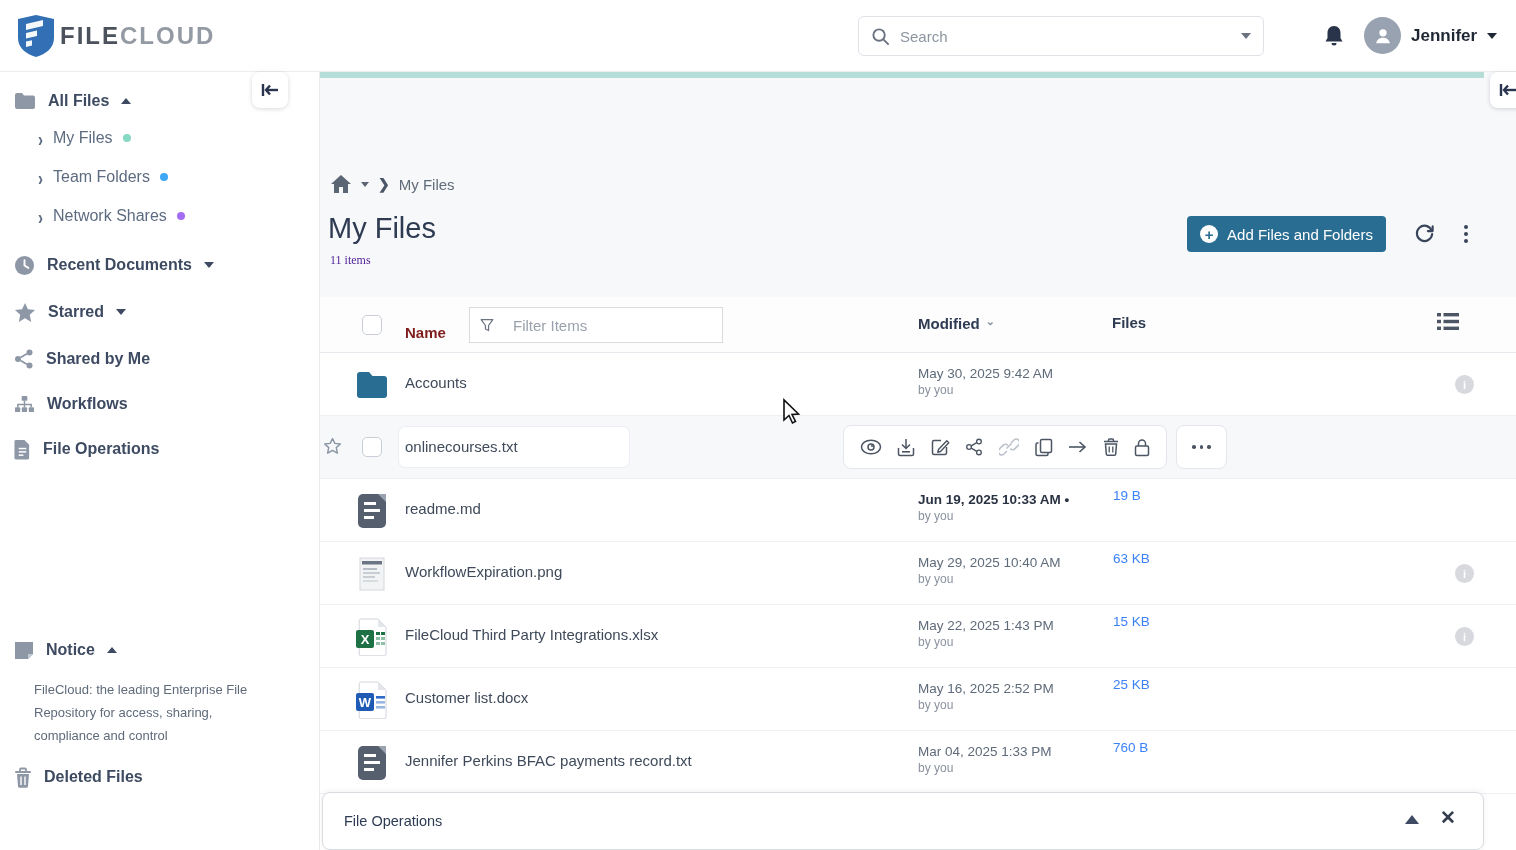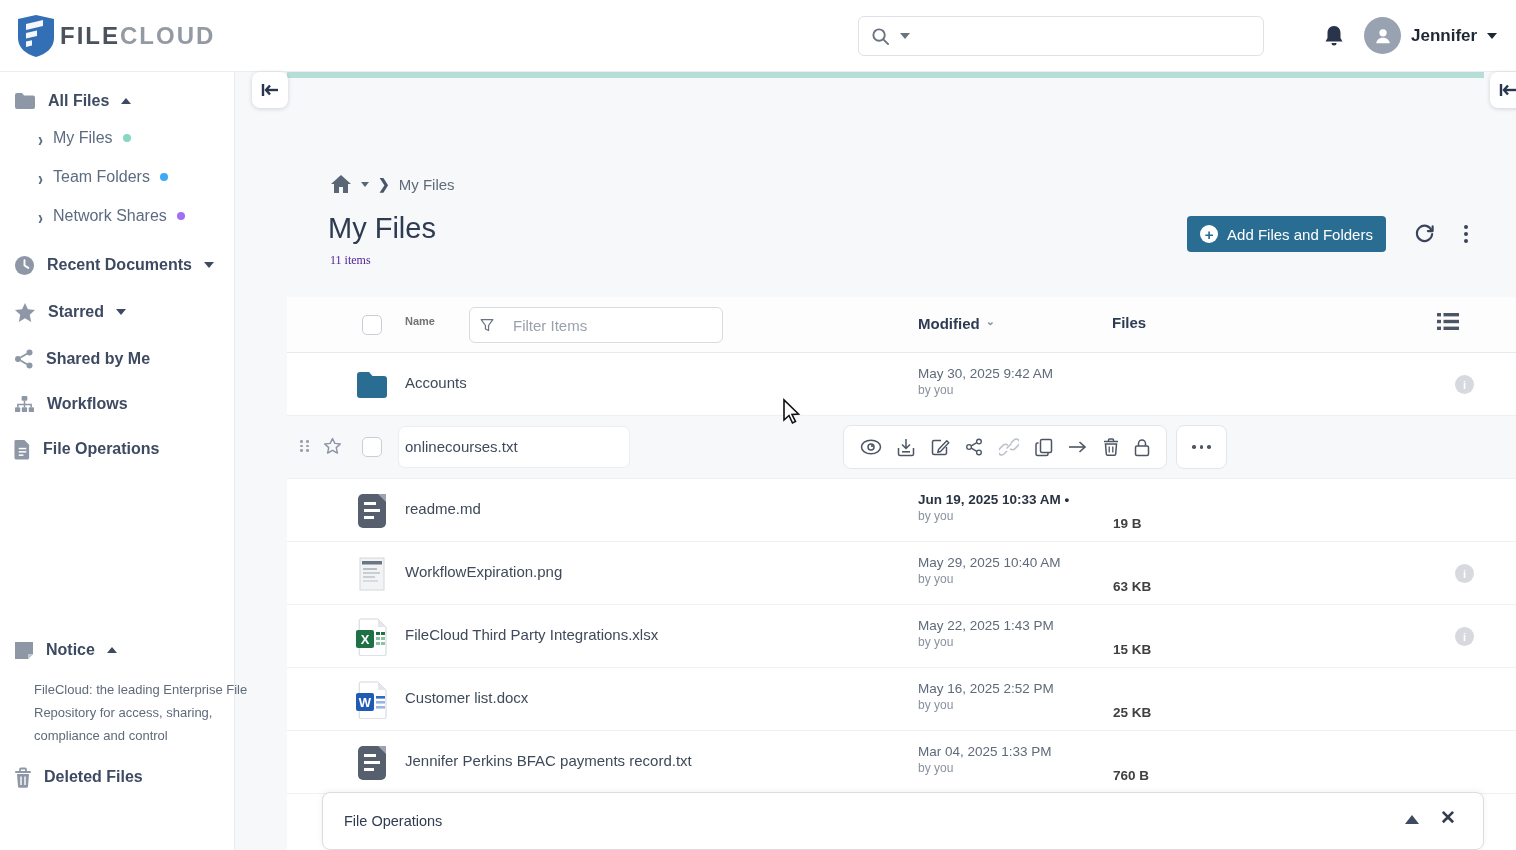--- a/index.html
+++ b/index.html
@@ -17,21 +17,21 @@
   .searchbox input::placeholder { color:#8d95a1; }
   .caret-down { width:0; height:0; border-left:5px solid transparent; border-right:5px solid transparent; border-top:6px solid #6b7380; }
   .caret-up-sm { width:0; height:0; border-left:5px solid transparent; border-right:5px solid transparent; border-bottom:6px solid #3d4a61; }
   .caret-down-sm { width:0; height:0; border-left:5px solid transparent; border-right:5px solid transparent; border-top:6px solid #3d4a61; }
   .bell { position:absolute; left:1322px; top:24px; }
   .userchip { position:absolute; left:1364px; top:17px; display:flex; align-items:center; gap:10px; }
   .avatar { width:37px; height:37px; border-radius:50%; background:#99a2b1; display:flex; align-items:center; justify-content:center; }
   .username { font-size:17px; font-weight:700; color:#1f2734; }
 
   
-  .sidebar { position:absolute; left:0; top:72px; width:235px; height:778px; background:#ffffff; border-right:1px solid #e9ebee; z-index:10; }
+  .sidebar { position:absolute; left:0; top:72px; width:320px; height:778px; background:#ffffff; border-right:1px solid #e9ebee; z-index:10; }
   .side-item { position:absolute; left:14px; display:flex; align-items:center; gap:12px; height:26px; cursor:pointer; }
   .side-item .lbl { font-size:16px; font-weight:600; color:#3d4a61; }
   .side-child { position:absolute; left:38px; display:flex; align-items:center; gap:10px; height:24px; cursor:pointer; }
   .side-child .lbl { font-size:16px; color:#5d6b80; }
   .chev { color:#5d6b80; font-size:15px; font-weight:700; transform:scaleY(1.3); }
   .dot { width:8px; height:8px; border-radius:50%; }
   .notice-text { position:absolute; left:34px; top:680px; width:225px; font-size:13px; color:#5f6b7a; line-height:23px; }
 
   
   .collapse-card { position:absolute; top:72px; width:36px; height:36px; background:#fff; border-radius:8px; box-shadow:0 1px 4px rgba(30,40,60,.18); display:flex; align-items:center; justify-content:center; z-index:40; cursor:pointer; }
@@ -45,40 +45,40 @@
   .page-title { position:absolute; left:41px; top:140px; font-size:29px; font-weight:500; color:#2e3b52; }
   .item-count { position:absolute; left:43px; top:181px; font-size:12px; color:#4c1d95;font-family:Liberation Serif, serif; }
   .add-btn { position:absolute; left:900px; top:144px; width:199px; height:36px; background:#2a6d93; color:#fff; border:none; border-radius:4px; font-size:15px; font-family:"Liberation Sans",sans-serif; display:flex; align-items:center; justify-content:center; gap:9px; cursor:pointer; }
   .plus-circ { width:18px; height:18px; border-radius:50%; background:#fff; color:#2a6d93; font-size:15px; font-weight:700; display:flex; align-items:center; justify-content:center; line-height:1; }
   .icon-btn { position:absolute; background:none; border:none; cursor:pointer; }
   .kebab span { display:block; width:4px; height:4px; border-radius:50%; background:#39455a; margin:3px auto; }
 
   
   .table { position:absolute; left:0; top:225px; width:1229px; background:#fff; }
   .thead { position:relative; height:56px; border-bottom:1px solid #e7e9ee; background:#fdfdfe; }
-  .th-name { position:absolute; left:118px; top:18px; font-size:11px; font-weight:700; color:#737373; }
+  .th-name { position:absolute; left:118px; top:27px; font-size:15px; font-weight:700; color:#7f1d1d; }
   .checkbox { position:absolute; left:75px; top:18px; width:20px; height:20px; border:1.5px solid #c9ced6; border-radius:5px; background:#fff; cursor:pointer; }
-  .filterbox { position:absolute; left:182px; top:10px; width:254px; height:36px; border:1px solid #d8dbe0; border-radius:6px; background:#fff; display:flex; align-items:center; padding:0 10px; gap:19px; }
+  .filterbox { position:absolute; left:182px; top:10px; width:254px; height:36px; border:1px solid #d8dbe0; border-radius:0; background:#fff; display:flex; align-items:center; padding:0 10px; gap:19px; }
   .filterbox input { border:none; outline:none; flex:1; font-size:15px; color:#3b4452; font-family:"Liberation Sans",sans-serif; }
   .filterbox input::placeholder { color:#9aa1ac; }
   .th-mod { position:absolute; left:631px; top:18px; font-size:15px; font-weight:700; color:#2e3b52; display:flex; align-items:flex-start; gap:6px; cursor:pointer; }
   .th-mod .v { color:#8a919e; font-size:11px; }
   .th-size { position:absolute; left:825px; top:17px; font-size:15px; font-weight:700; color:#2e3b52; }
 
   .row { position:relative; height:63px; border-bottom:1px solid #eef0f3; background:#fff; }
   .row.hovered { background:#f7f8f9; }
   .ficon { position:absolute; left:68px; top:13px; width:34px; height:38px; }
   .fname { position:absolute; left:118px; top:21px; font-size:15px; color:#3f4a5a; }
   .name-pill { position:absolute; left:112px; top:11px; width:230px; height:40px; background:#fff; border-radius:6px; box-shadow:0 0 0 1px #eceef1; }
   .fname.on-pill { top:22px; }
   .mod { position:absolute; left:631px; top:13px; }
   .mod .d1 { font-size:13.5px; color:#5f6b7a; }
   .mod .d1.bold { font-weight:700; color:#2a3343; }
   .mod .d2 { font-size:12px; color:#8a919e; margin-top:2px; }
-  .fsize { position:absolute; left:826px; top:37px; font-size:13.5px; color:#404040;font-weight:bold; }
+  .fsize { position:absolute; left:826px; top:9px; font-size:13.5px; color:#3b82f6; }
   .info-badge { position:absolute; left:1168px; top:22px; width:19px; height:19px; border-radius:50%; background:#d7d9df; color:#fff; font-size:11px; font-weight:700; display:flex; align-items:center; justify-content:center; cursor:pointer; }
   .draghandle { position:absolute; left:13px; top:24px; display:grid; grid-template-columns:repeat(2,4px); grid-gap:2px; cursor:grab; }
   .draghandle i { width:2.6px; height:2.6px; border-radius:50%; background:#99a1ad; }
   .rowstar { position:absolute; left:36px; top:21px; cursor:pointer; }
 
   .hover-toolbar { position:absolute; left:556px; top:9px; width:324px; height:44px; background:#fff; border:1px solid #e3e6ea; border-radius:8px; display:flex; align-items:center; justify-content:space-around; padding:0 8px; }
   .more-box { position:absolute; left:889px; top:9px; width:51px; height:44px; background:#fff; border:1px solid #e3e6ea; border-radius:8px; display:flex; align-items:center; justify-content:center; cursor:pointer; }
   .more-box span { display:inline-block; width:3.5px; height:3.5px; border-radius:50%; background:#4b5563; margin:0 2px; }
   .tb-icon { cursor:pointer; display:flex; align-items:center; }
 
@@ -104,20 +104,21 @@
       <path d="M10 27.5 L16 26.2 V31.5 L10 33 Z" fill="#ffffff" opacity="0.95"></path>
     </svg>
     <div class="logo-word"><span class="p1">FILE</span><span class="p2">CLOUD</span></div>
   </div>
 
   <div class="searchbox">
     <svg width="19" height="19" viewBox="0 0 20 20">
         <circle cx="8.5" cy="8.5" r="6" fill="none" stroke="#6b7380" stroke-width="2"></circle>
         <line x1="13" y1="13" x2="18" y2="18" stroke="#6b7380" stroke-width="2" stroke-linecap="round"></line>
       </svg>
+    <input type="text" placeholder="Search" style="">
     <div class="caret-down"></div>
   </div>
 
   <div class="bell">
     <svg width="24" height="26" viewBox="0 0 24 26">
         <path d="M12 2 C8 2 5.5 5 5.5 9 V14 L3.5 17.5 H20.5 L18.5 14 V9 C18.5 5 16 2 12 2 Z" fill="#29344a"></path>
         <path d="M9.5 19 a2.5 2.5 0 0 0 5 0 Z" fill="#29344a"></path>
       </svg>
   </div>
 

